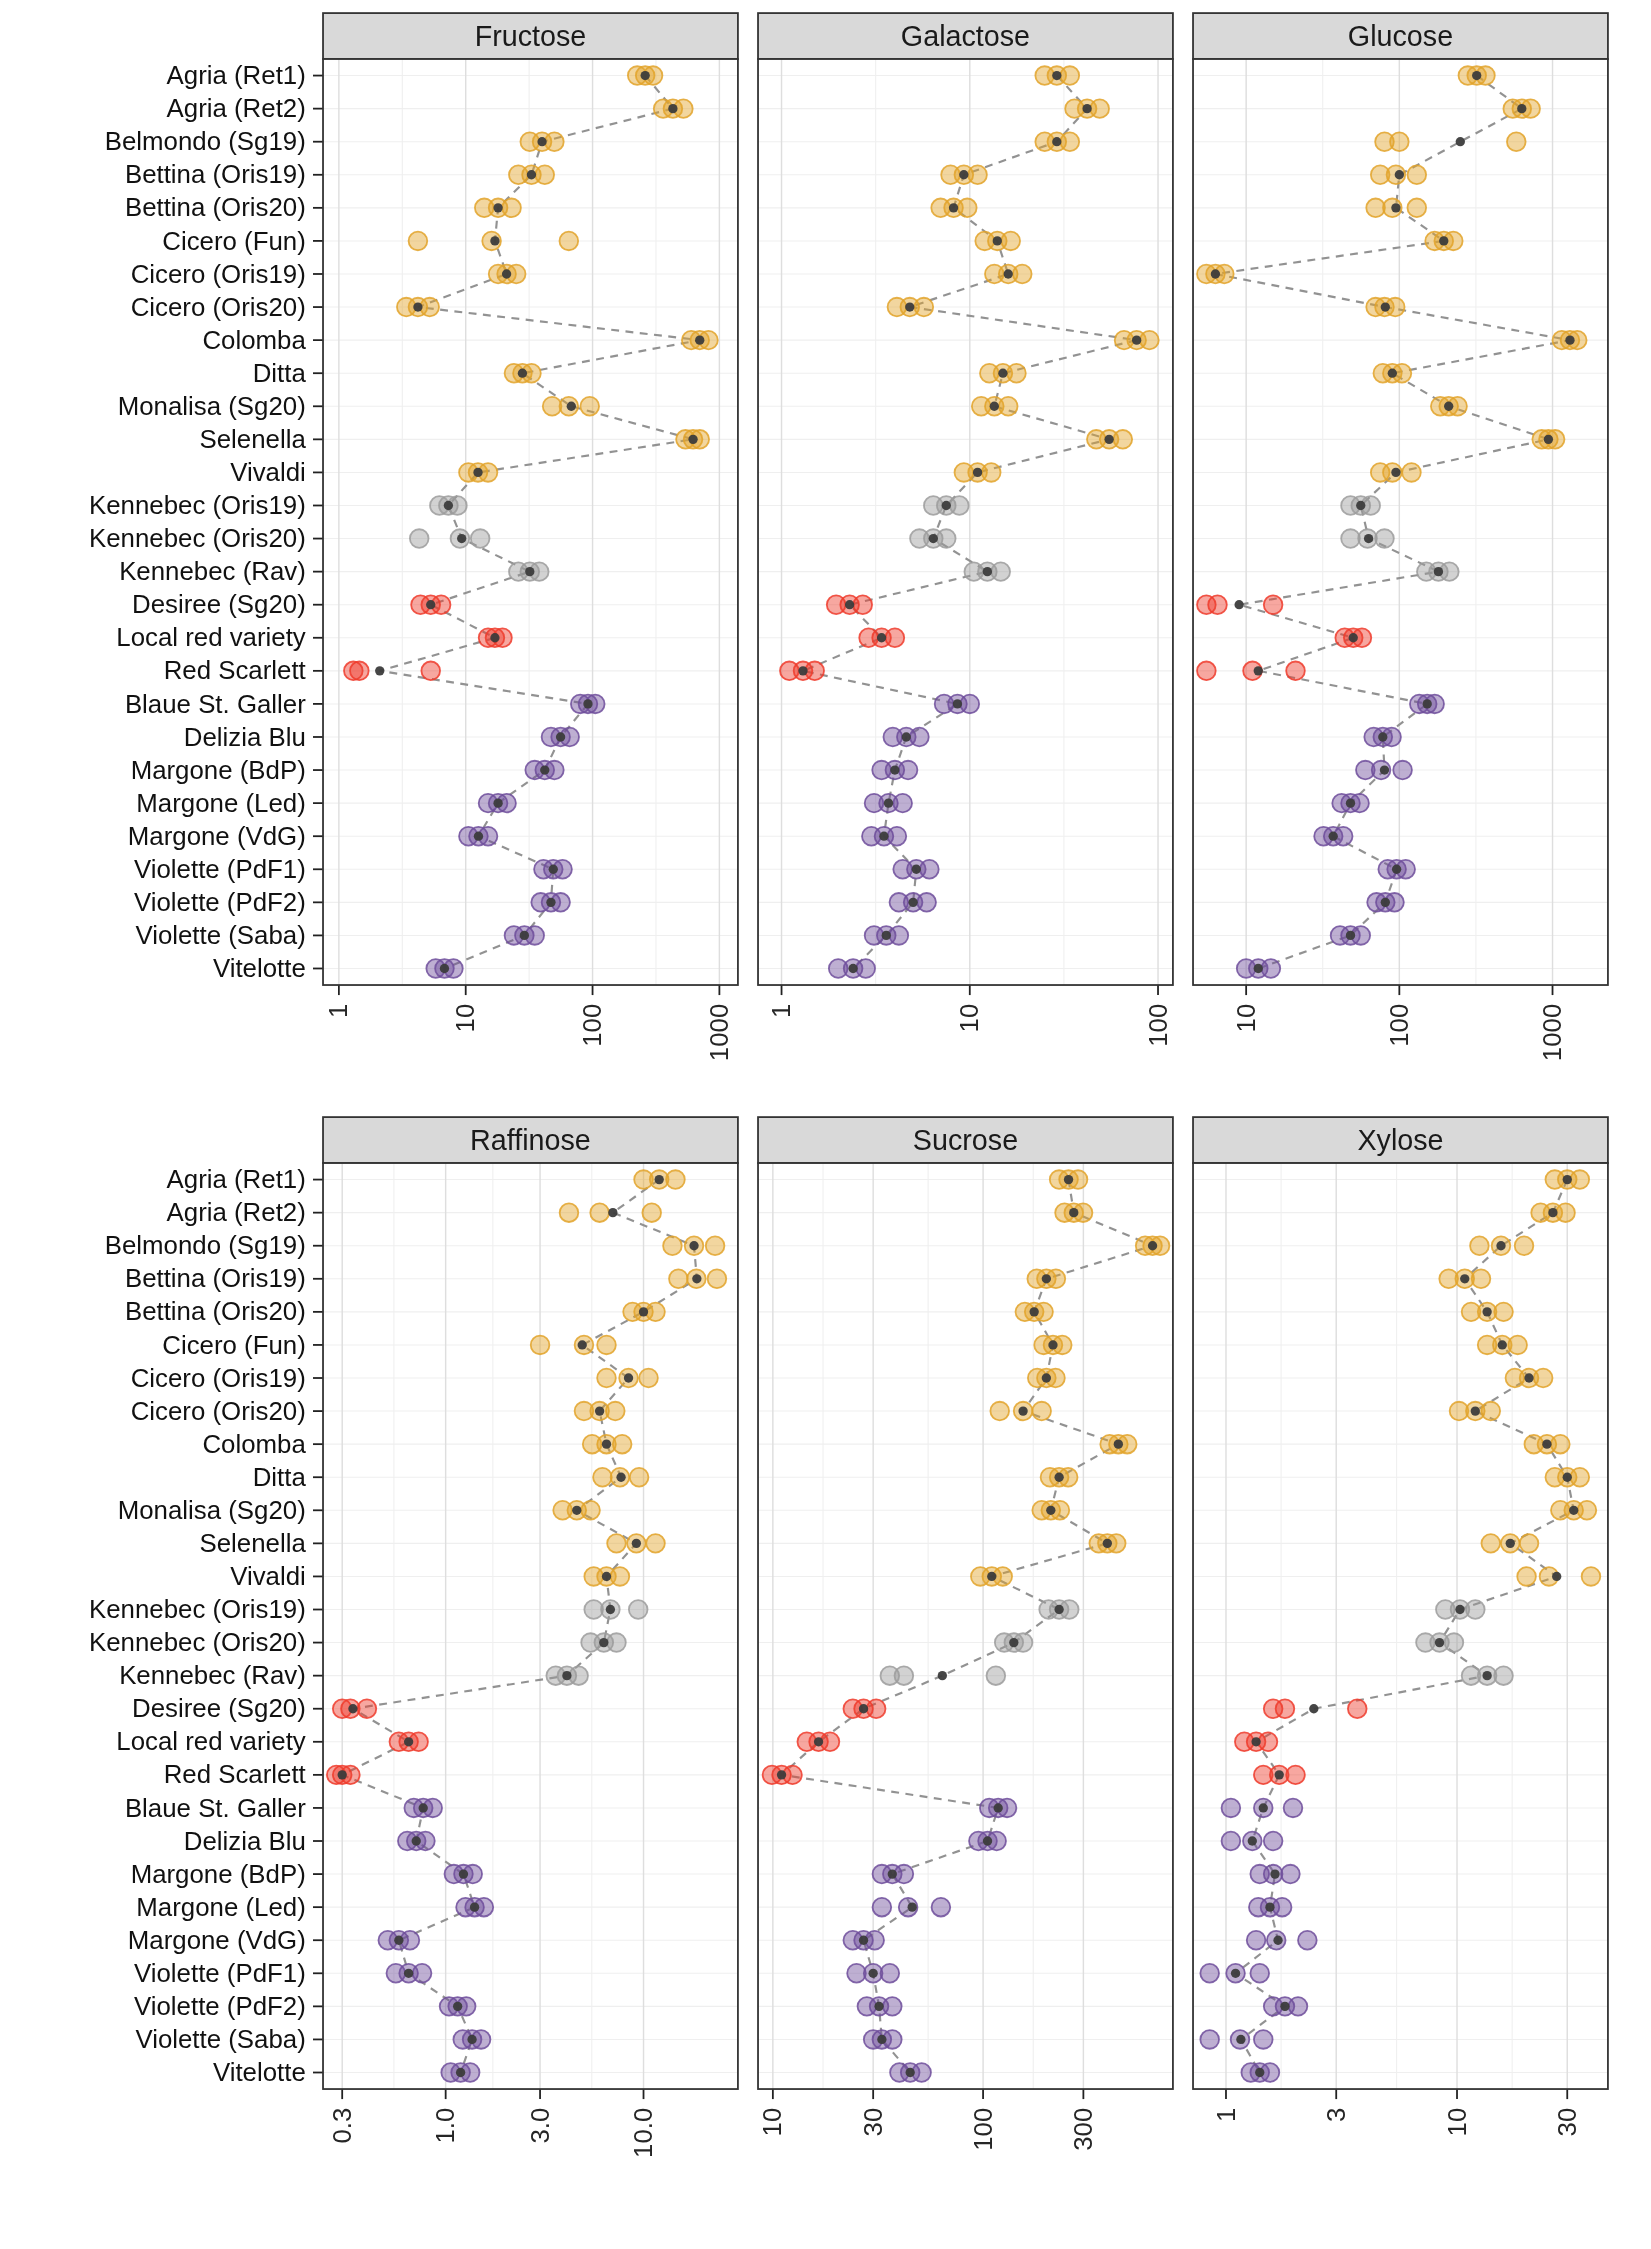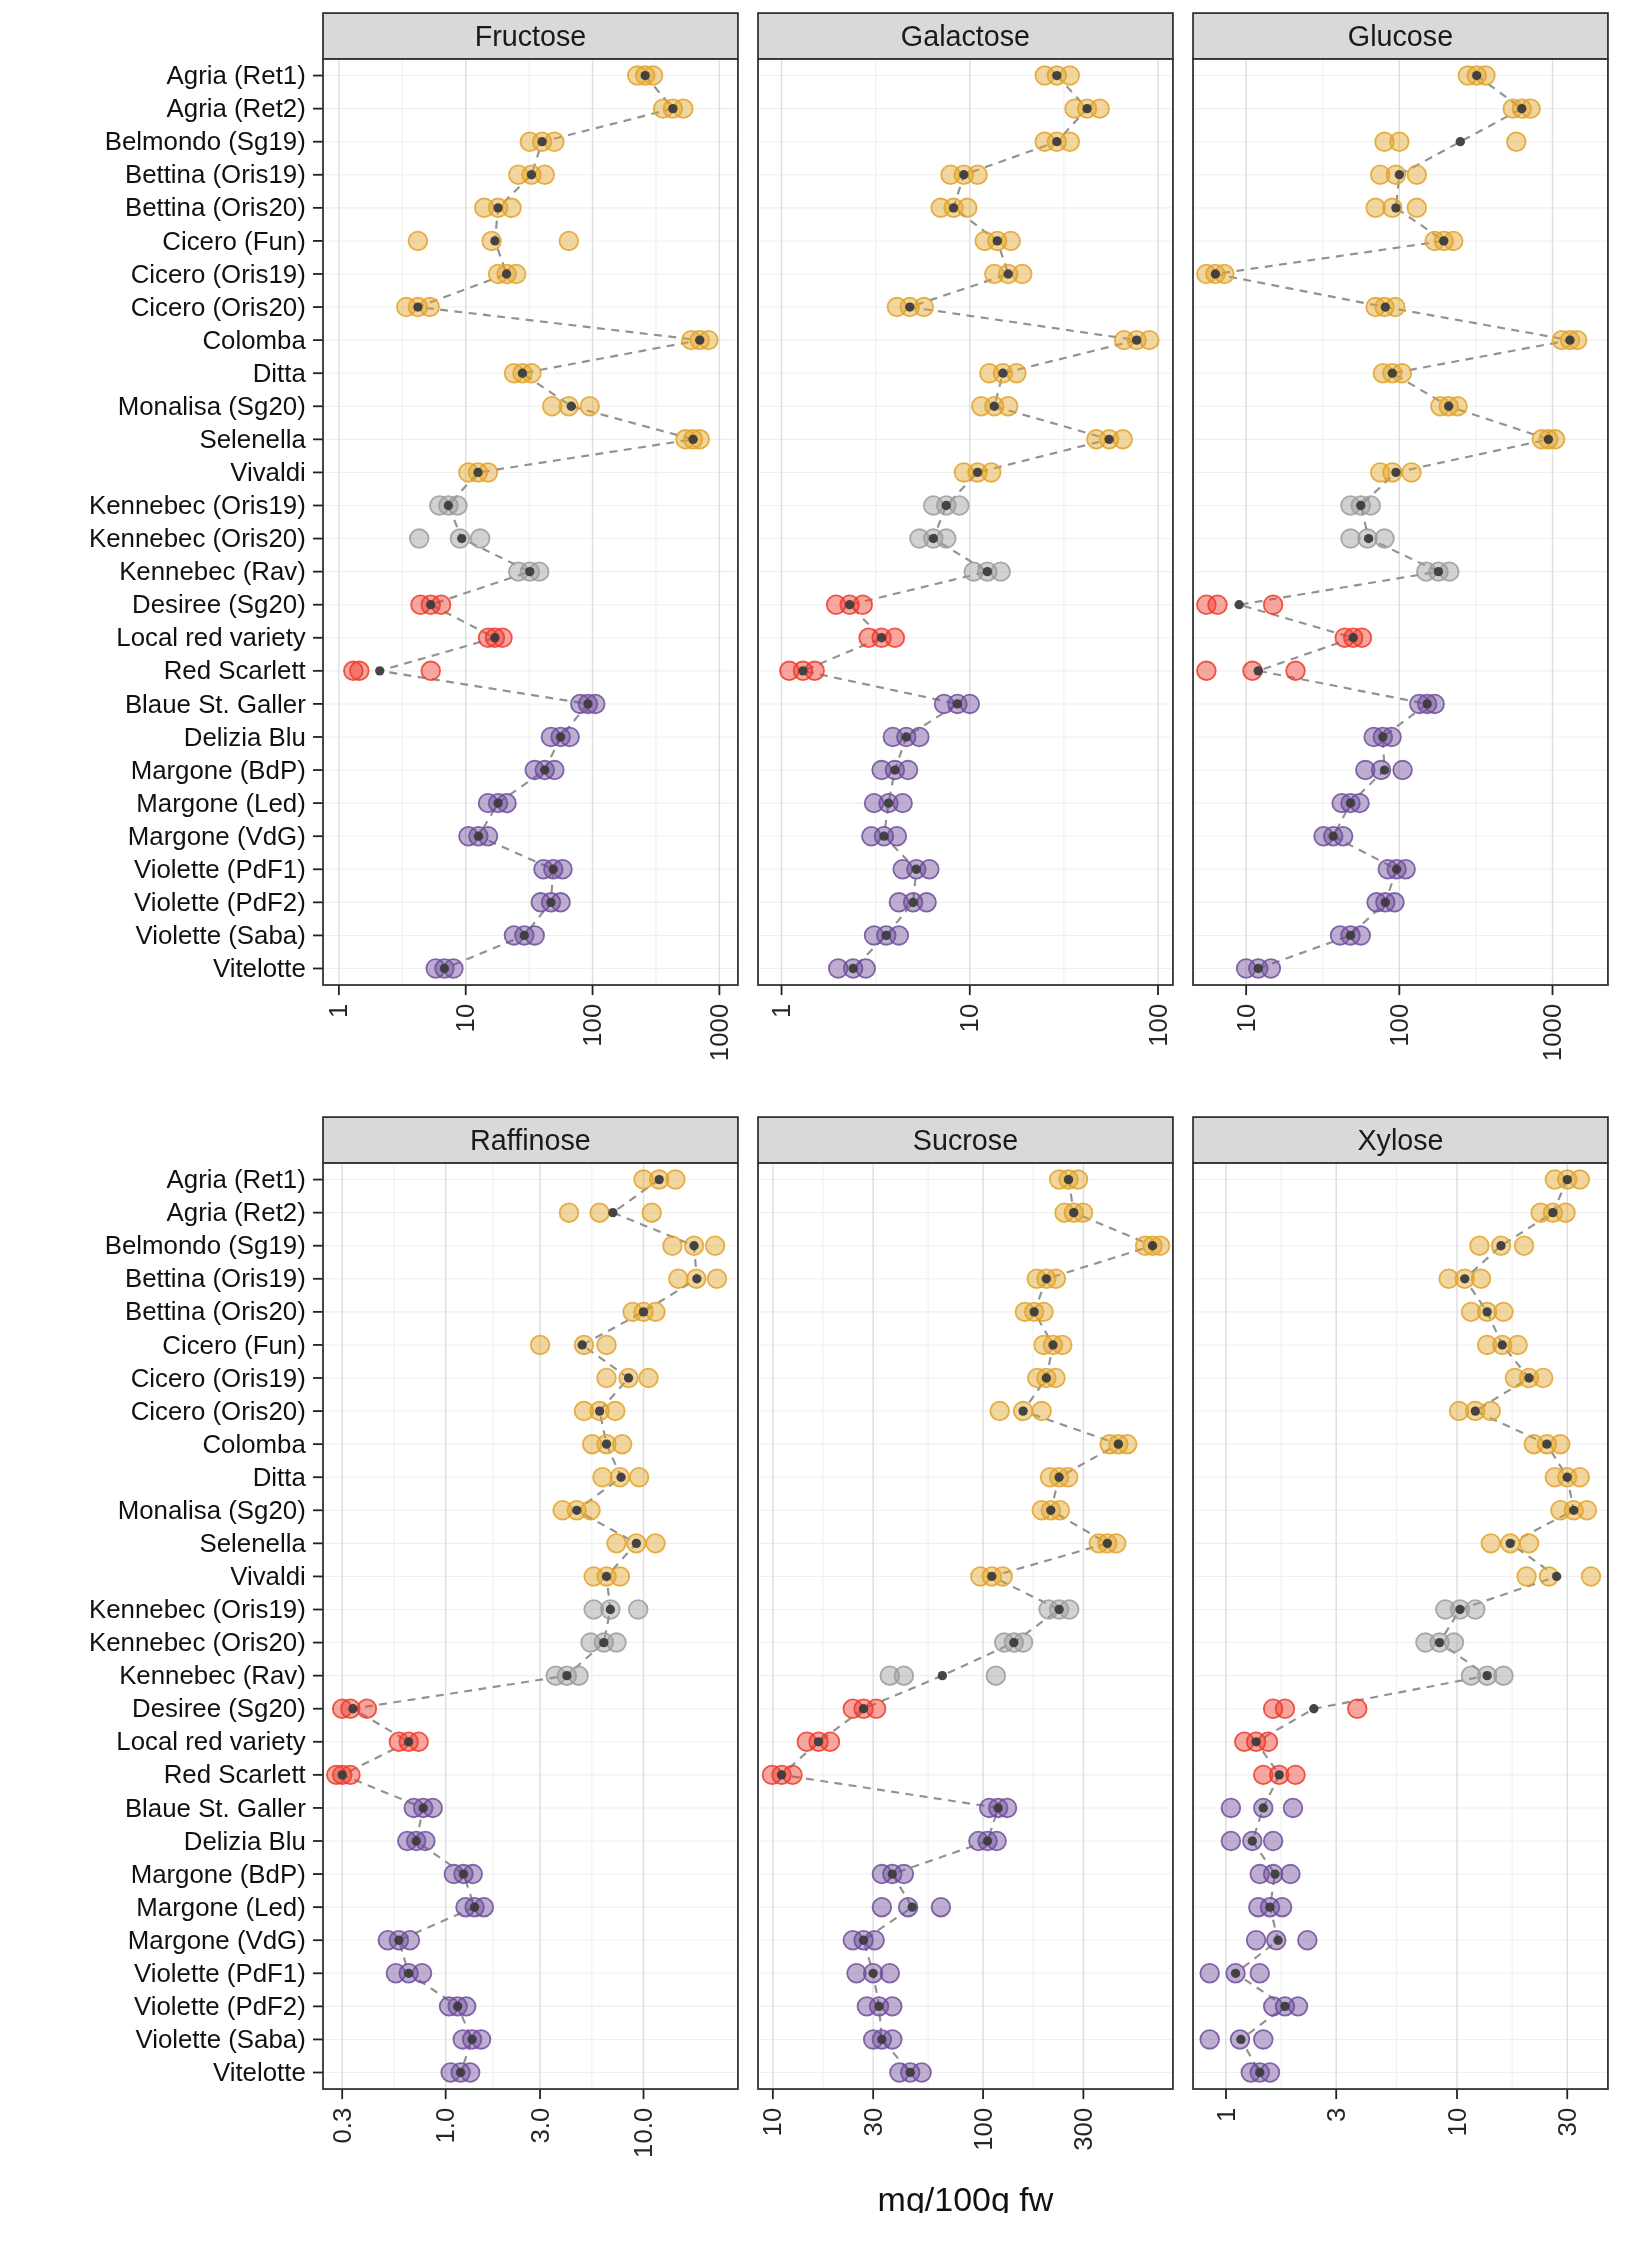--- a/index.html
+++ b/index.html
@@ -1084,15 +1084,14 @@
         <circle cx="1776.209329369089" cy="2610.535714285714" r="6.5" fill="#3C3C3C" fill-opacity="0.95"></circle>
         <circle cx="1769.1750544280815" cy="2656.607142857143" r="6.5" fill="#3C3C3C" fill-opacity="0.95"></circle>
         <circle cx="1780.4325121089232" cy="2702.6785714285716" r="6.5" fill="#3C3C3C" fill-opacity="0.95"></circle>
         <circle cx="1721.2393634634436" cy="2748.75" r="6.5" fill="#3C3C3C" fill-opacity="0.95"></circle>
         <circle cx="1790.0761090891797" cy="2794.8214285714284" r="6.5" fill="#3C3C3C" fill-opacity="0.95"></circle>
         <circle cx="1728.662880414994" cy="2840.892857142857" r="6.5" fill="#3C3C3C" fill-opacity="0.95"></circle>
         <circle cx="1754.9482037066216" cy="2886.9642857142853" r="6.5" fill="#3C3C3C" fill-opacity="0.95"></circle>
         <rect x="1662" y="1620" width="578" height="1290" fill="none" stroke="#333333" stroke-width="2.5"></rect>
       </g>
     </svg>
-  <div class="xlabel">mg/100g fw</div>
 </div>
 
 
 </body></html>

